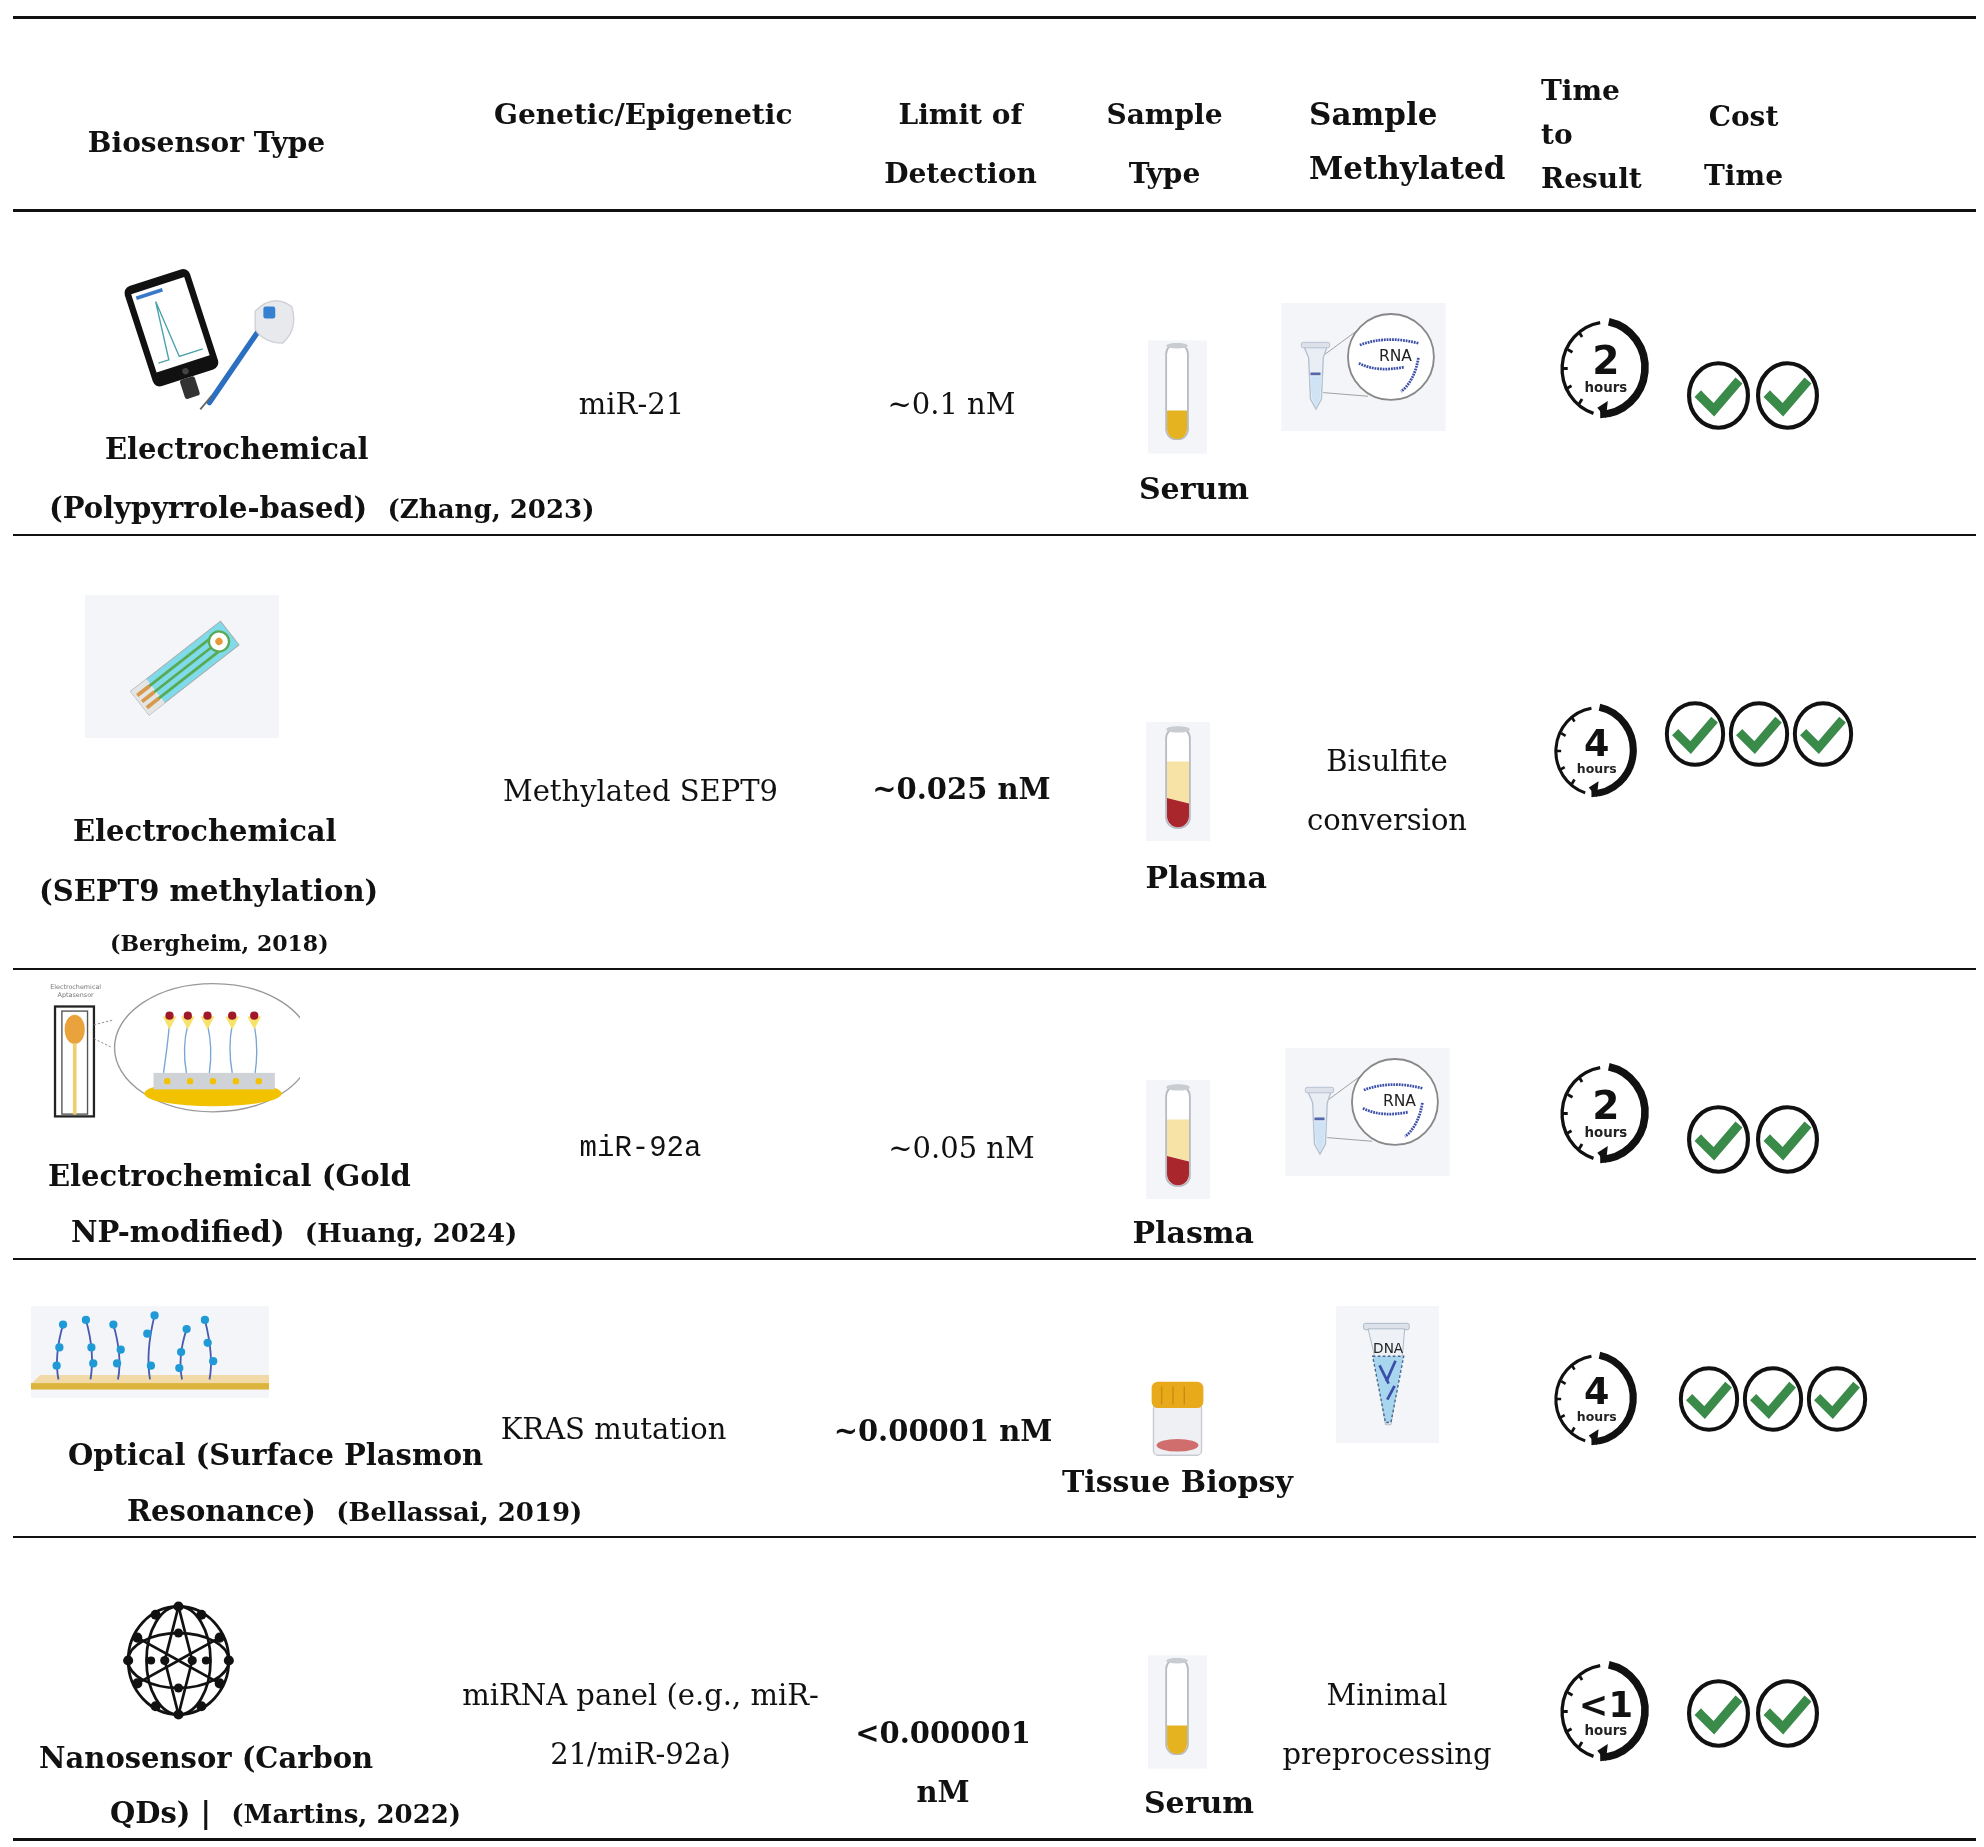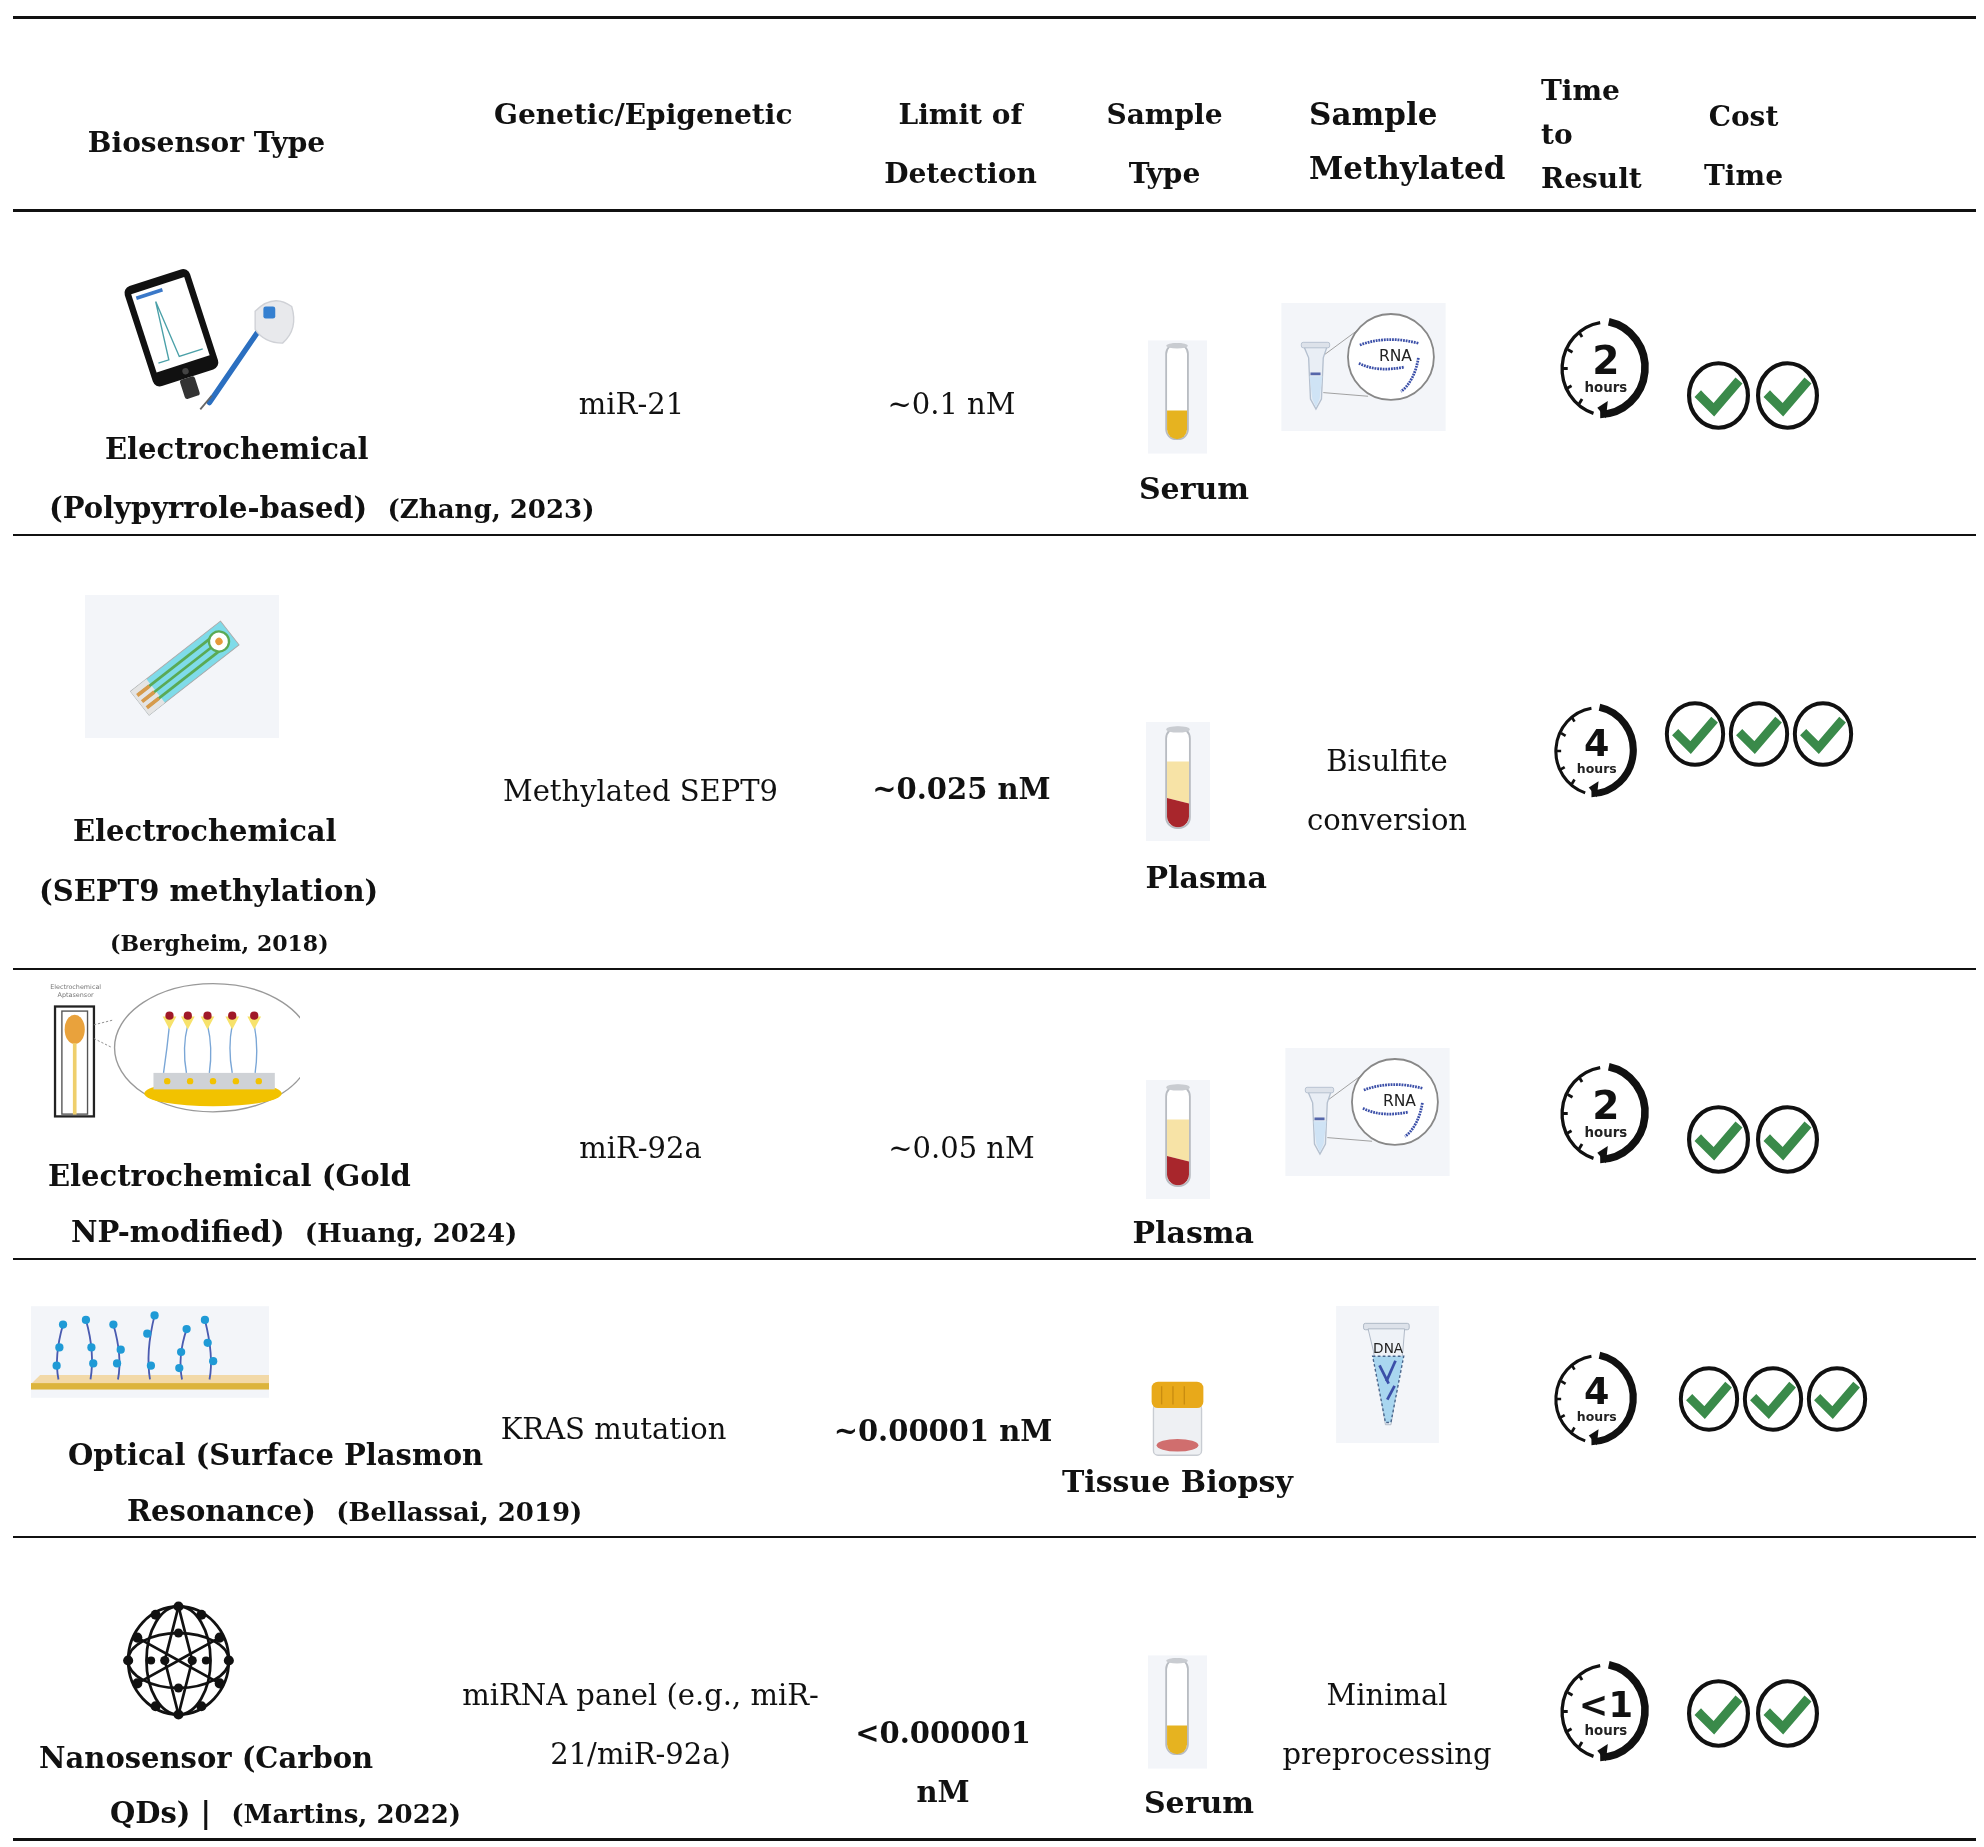--- a/index.html
+++ b/index.html
@@ -249,21 +249,21 @@
           <circle cx="368" cy="80" r="9"></circle>
           <circle cx="422" cy="80" r="9"></circle>
           <circle cx="470" cy="80" r="9"></circle>
       </g>
     </svg>
   </div>
   <div class="sensor-label" style="left:48px; top:1148px;">Electrochemical (Gold</div>
   <div class="sensor-label" style="left:71px; top:1204px;">
     <span>NP-modified)</span>&nbsp;&nbsp;<span class="cite">(Huang, 2024)</span>
   </div>
-  <div class="cell-text" style="left:503px; top:1119px; width:275px;">miR-92a</div>
+  <div class="cell-text" style="left:503px; top:1119px; width:275px;font-family:Liberation Mono, monospace;">miR-92a</div>
   <div class="cell-text" style="left:847px; top:1119px; width:229px;">~0.05 nM</div>
   <div class="abs" style="left:1146px; top:1080px; width:64px; height:119px;">
     <svg width="64" height="119" viewBox="0 0 140 260">
         <use href="#tube-plasma"></use>
       </svg>
   </div>
   <div class="sample-label" style="left:1103px; top:1215px; width:151px;">Plasma</div>
   <div class="abs" style="left:1285px; top:1048px; width:165px; height:128px;">
     <svg width="165" height="128" viewBox="0 0 360 280">
         <use href="#rna-prep"></use>

